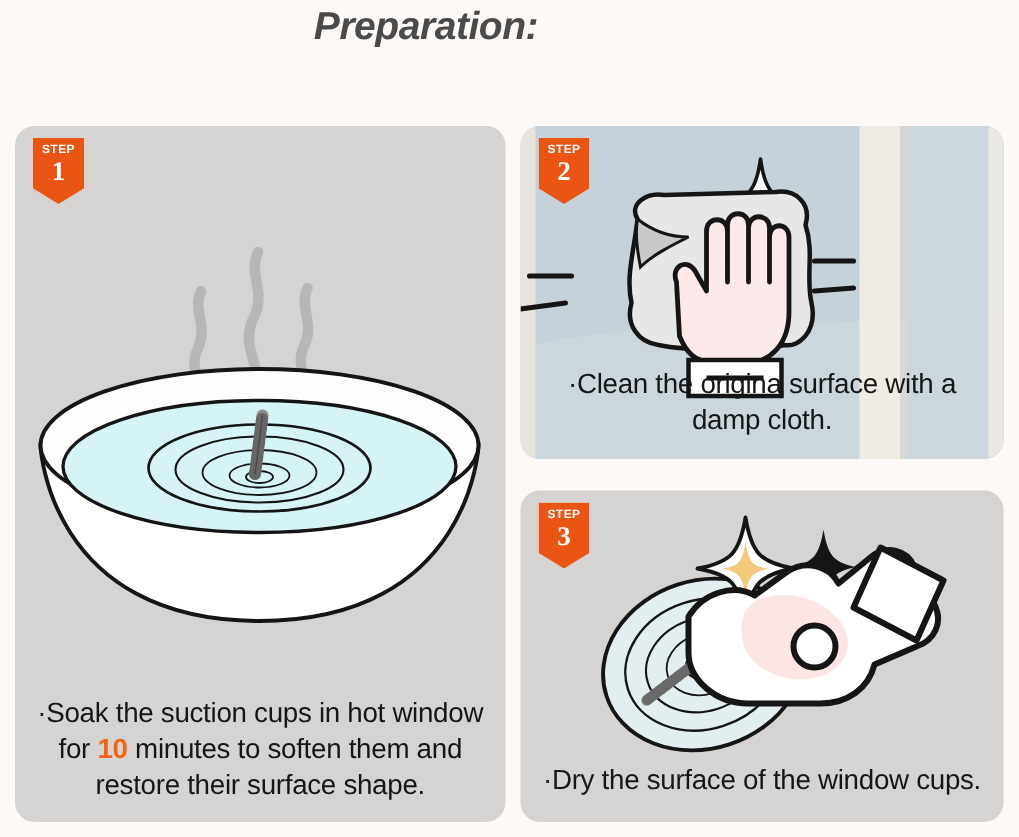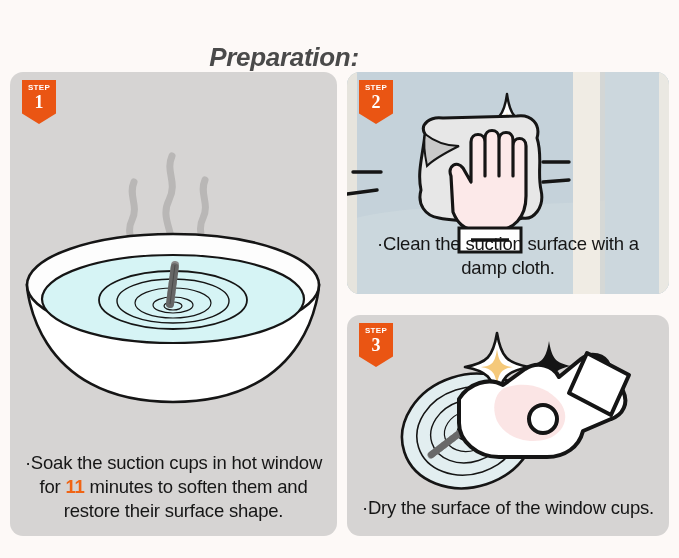--- a/index.html
+++ b/index.html
@@ -12,21 +12,20 @@
     overflow: hidden;
     position: relative;
   }
 
   
   .title-block {
     width: 568px;
     padding-top: 4px;
     text-align: center;
     line-height: 1.0;
-    margin-top: 40px;
   }
   .title-line1 {
     display: block;
     font-size: 26px;
     font-weight: bold;
     font-style: italic;
     color: #4a4a4a;
     letter-spacing: -0.3px;
   }
   .title-line2 {
@@ -35,21 +34,21 @@
     font-weight: bold;
     font-style: italic;
     color: #f06414;
     letter-spacing: -0.3px;
     margin-top: 4px;
   }
 
   
   .panels {
     position: absolute;
-    top: 72px;
+    top: 84px;
     left: 0;
     width: 679px;
     height: 474px;
   }
 
   .panel {
     position: absolute;
     border-radius: 13px;
     overflow: hidden;
   }
@@ -162,21 +161,21 @@
         </g>
       </svg>
     </div>
 
     <div class="step-badge">
       <span class="step-word">STEP</span>
       <span class="step-num">1</span>
     </div>
 
     <div class="caption" id="caption-1">
-      <span>·Soak the suction cups in hot window for </span><span class="hl">11</span><span> minutes to soften them and restore their surface  shape.</span>
+      <span>·Soak the suction cups in hot window for </span><span class="hl">10</span><span> minutes to soften them and restore their surface  shape.</span>
     </div>
   </div>
 
   <div class="panel" id="panel-2">
 
     <div class="art">
       <svg viewBox="0 0 322 222" preserveAspectRatio="none" aria-hidden="true">
 
         <rect x="0" y="0" width="322" height="222" fill="#c5d2da"></rect>
 
@@ -226,21 +225,21 @@
         <rect x="112" y="156" width="62" height="24" fill="#ffffff" stroke="#151515" stroke-width="3"></rect>
         <line x1="124" y1="168" x2="162" y2="168" stroke="#151515" stroke-width="3.4"></line>
       </svg>
     </div>
 
     <div class="step-badge">
       <span class="step-word">STEP</span>
       <span class="step-num">2</span>
     </div>
 
-    <div class="caption" id="caption-2">·Clean the suction surface with a damp cloth.</div>
+    <div class="caption" id="caption-2">·Clean the origina surface with a damp cloth.</div>
   </div>
 
   <div class="panel" id="panel-3">
 
     <div class="art">
       <svg viewBox="0 0 322 221" preserveAspectRatio="none" aria-hidden="true">
 
         <ellipse cx="122" cy="116" rx="68" ry="56" fill="#e2eef0" stroke="#151515" stroke-width="2.6" transform="rotate(-18 122 116)"></ellipse>
         <g fill="none" stroke="#151515" transform="rotate(-18 122 116)">
           <ellipse cx="122" cy="116" rx="53" ry="43" stroke-width="1.6"></ellipse>

